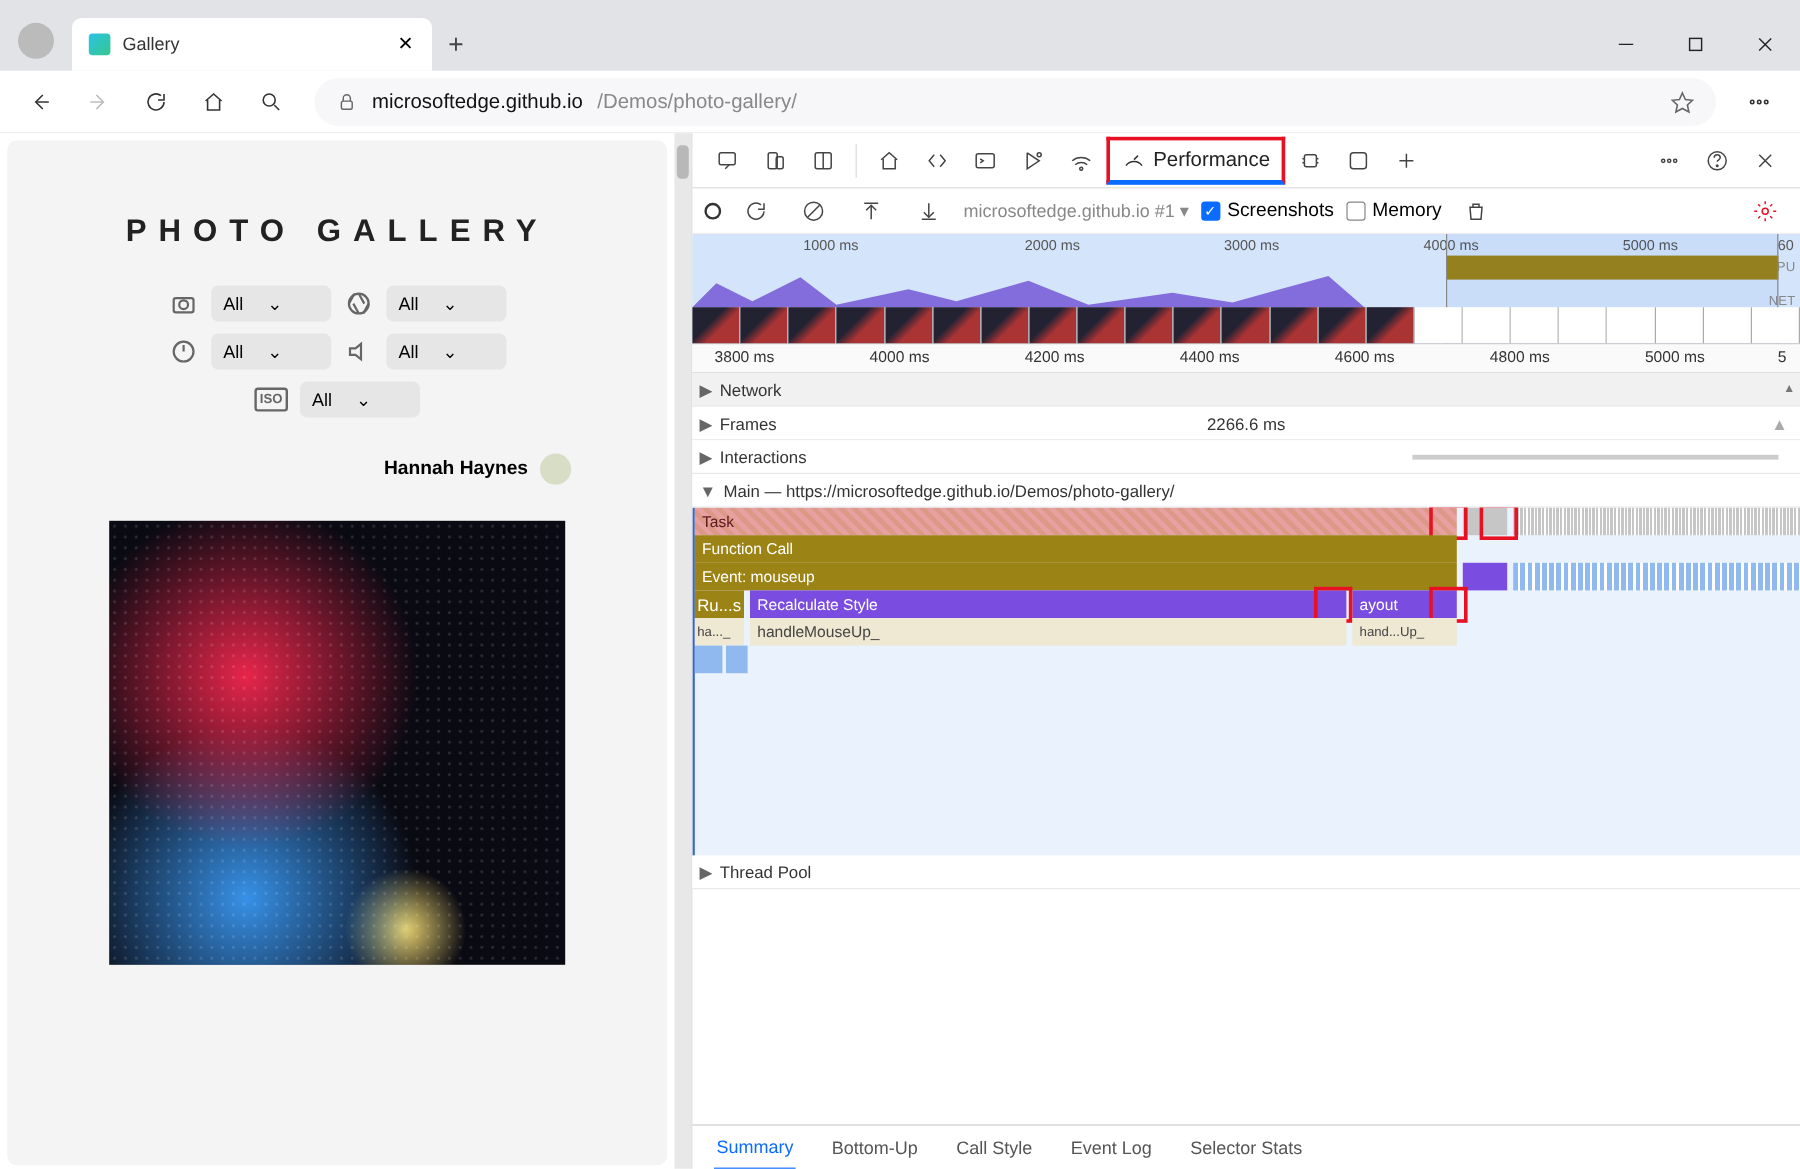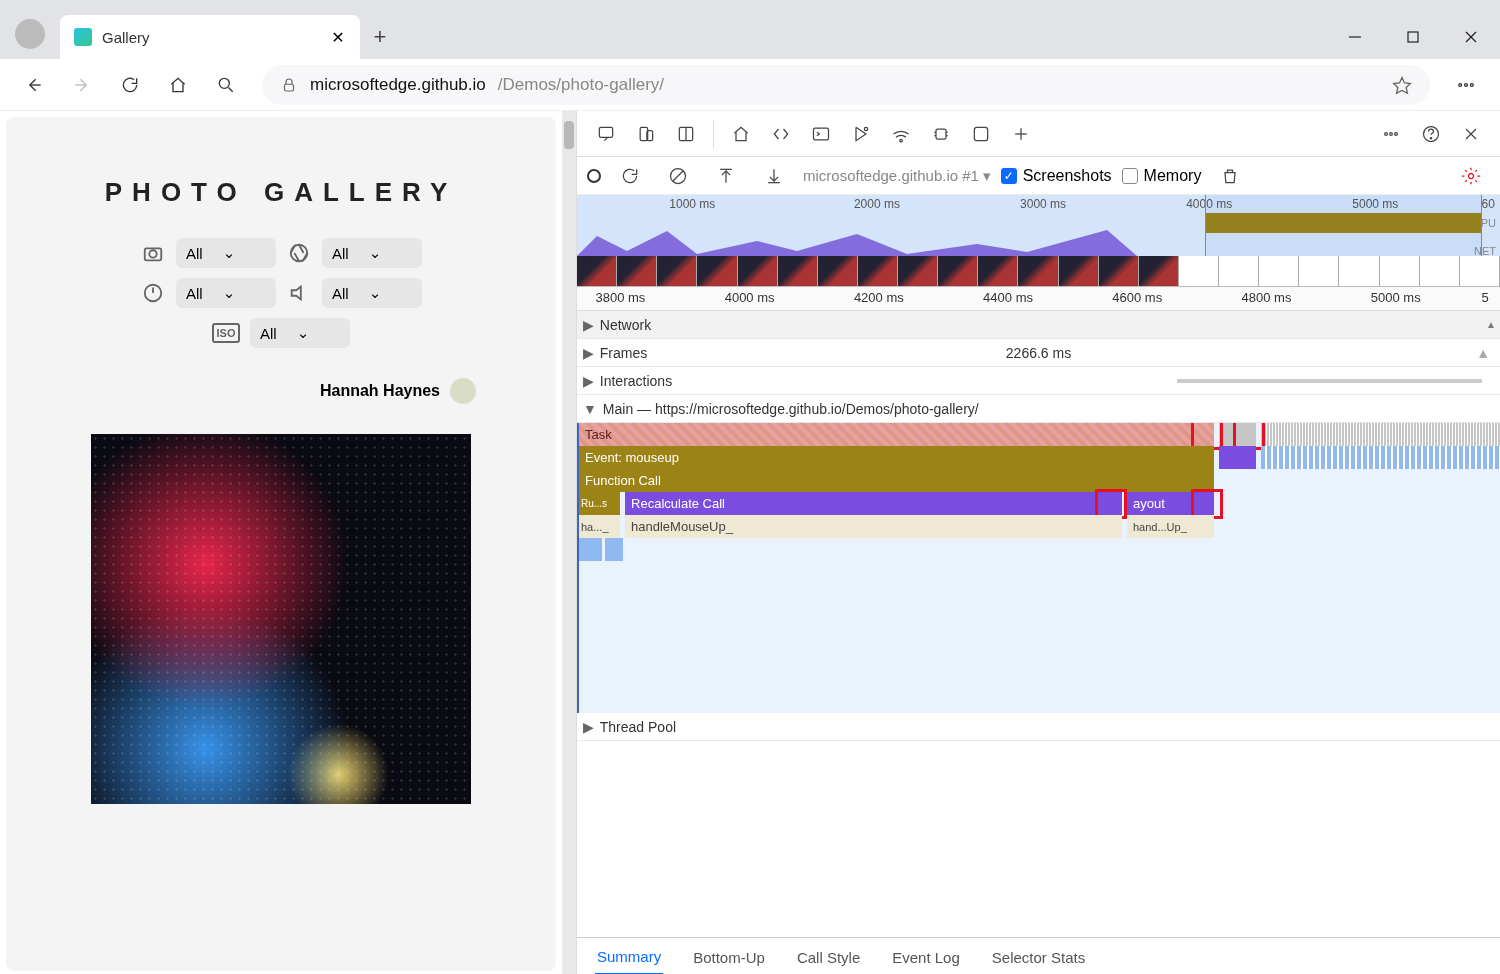--- a/index.html
+++ b/index.html
@@ -304,20 +304,27 @@
             <circle cx="18" cy="6" r="2"></circle>
           </svg>
         </div>
       <div class="dt-icon">
           <svg viewBox="0 0 24 24">
             <path d="M3 12a14 14 0 0 1 18 0"></path>
             <path d="M6 16a9 9 0 0 1 12 0"></path>
             <circle cx="12" cy="20" r="1.5"></circle>
           </svg>
         </div>
+      <div class="dt-perf" style="border-bottom:4px solid #0a6cff;">
+        <svg width="20" height="20" viewBox="0 0 24 24" stroke="#333" stroke-width="1.5" fill="none">
+            <path d="M4 18a10 10 0 0 1 16 0"></path>
+            <line x1="12" y1="12" x2="16" y2="8"></line>
+          </svg>
+        <span class="dt-perf-label">Performance</span>
+      </div>
       <div class="dt-icon">
           <svg viewBox="0 0 24 24">
             <rect x="6" y="6" width="12" height="12" rx="2"></rect>
             <line x1="4" y1="10" x2="6" y2="10"></line>
             <line x1="4" y1="14" x2="6" y2="14"></line>
             <line x1="18" y1="10" x2="20" y2="10"></line>
             <line x1="18" y1="14" x2="20" y2="14"></line>
           </svg>
         </div>
       <div class="dt-icon">
@@ -488,37 +495,37 @@
       <div class="frow">
         <div class="fbar task" style="left:0; width:69%;">
               <span>Task</span>
             </div>
         <div class="fbar grey" style="left:69.5%; width:4%;"></div>
         <div class="fbar grey" style="left:74%; width:26%; background:repeating-linear-gradient(90deg,#c6c6c6 0 2px,#fff 2px 3px);"></div>
         <div class="redbox" style="left:66.5%; top:-3px;"></div>
         <div class="redbox" style="left:71%; top:-3px;"></div>
       </div>
       <div class="frow">
+        <div class="fbar func" style="left:0; width:69%;">
+              <span>Function Call</span>
+            </div>
+      </div>
+      <div class="frow">
         <div class="fbar evt" style="left:0; width:69%;">
               <span>Event: mouseup</span>
             </div>
         <div class="fbar purple" style="left:69.5%; width:4%;"></div>
         <div class="fbar blue" style="left:74%; width:26%; background:repeating-linear-gradient(90deg,#8fb9ef 0 4px,#fff 4px 6px);"></div>
       </div>
       <div class="frow">
-        <div class="fbar func" style="left:0; width:69%;">
-              <span>Function Call</span>
-            </div>
-      </div>
-      <div class="frow">
-        <div class="fbar evt" style="left:0; width:4.5%; font-size:10px; padding:0 2px;">
+        <div class="fbar evt" style="left:0; width:4.5%; font-size:14px; padding:0 2px;">
               <span>Ru...s</span>
             </div>
         <div class="fbar purple" style="left:5%; width:54%;">
-              <span>Recalculate Call</span>
+              <span>Recalculate Style</span>
             </div>
         <div class="fbar purple" style="left:59.5%; width:9.5%;">
               <span>ayout</span>
             </div>
         <div class="redbox" style="left:56%; top:-3px;"></div>
         <div class="redbox" style="left:66.5%; top:-3px;"></div>
       </div>
       <div class="frow">
         <div class="fbar beige" style="left:0; width:4.5%; font-size:11px; padding:0 2px;">
               <span>ha..._</span>

